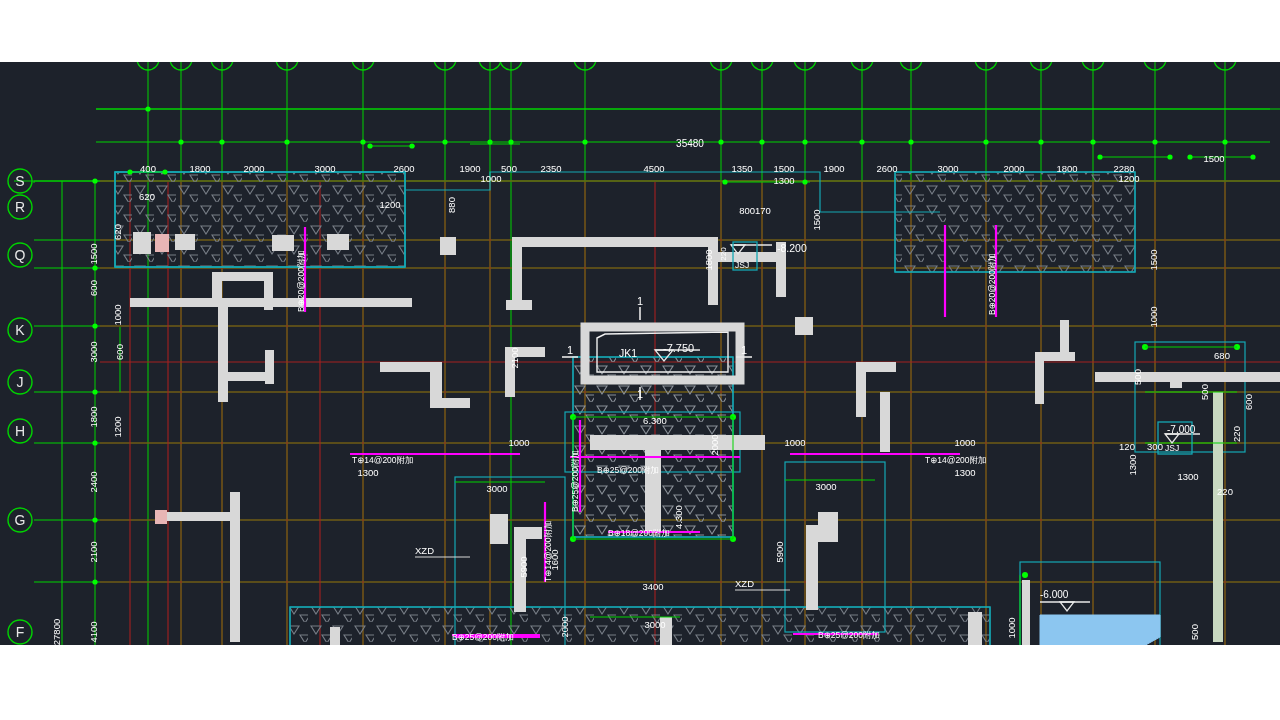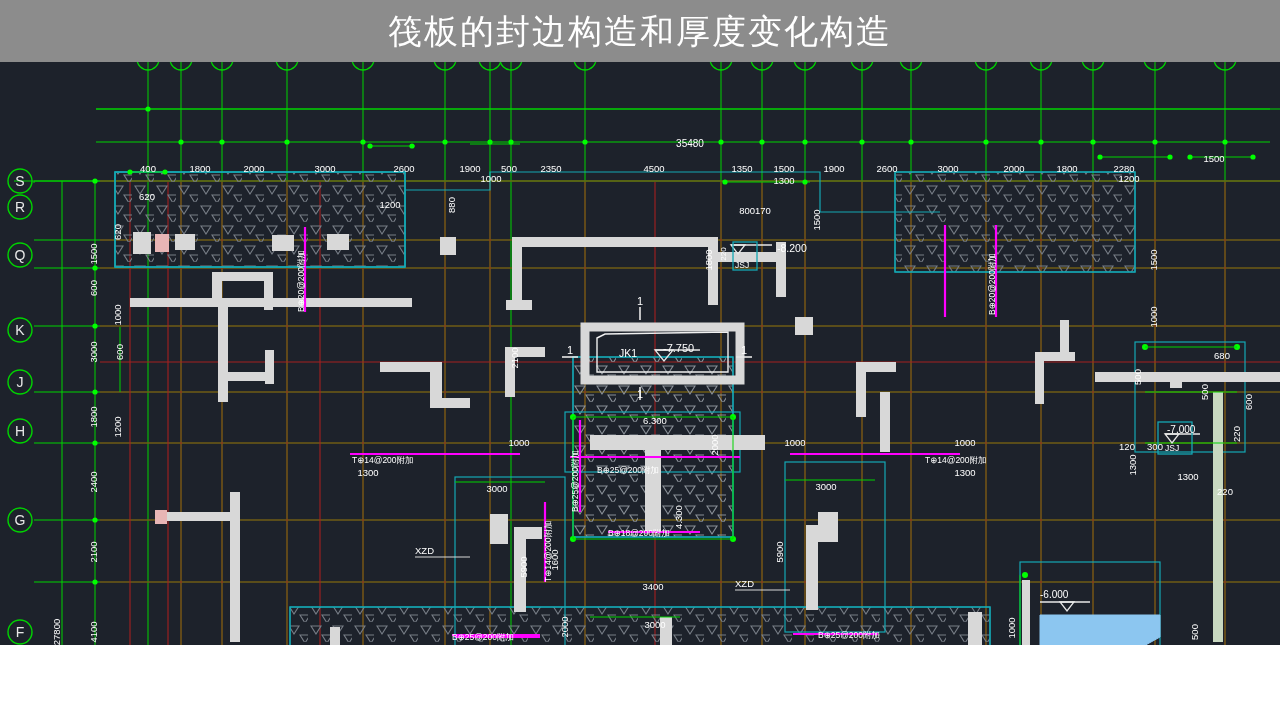--- a/index.html
+++ b/index.html
@@ -19,23 +19,20 @@
   
   #bottom{position:absolute;left:0;top:645px;width:1280px;height:75px;background:#ffffff;}
 
   text{font-family:"Liberation Sans",sans-serif;}
 </style>
 </head>
 <body>
 
 <div id="screen">
 
-  <div id="titlebar" style="background: rgb(140, 140, 140);">
-    <div id="title" style="color: rgb(255, 255, 255);">筏板的封边构造和厚度变化构造</div>
-  </div>
 
   <div id="cad" style="background: rgb(29, 34, 43);">
     <svg id="cadsvg" width="1280" height="583" viewBox="0 0 1280 583">
       <defs>
         <pattern id="tri" width="22" height="20" patternUnits="userSpaceOnUse">
           <path d="M3 4 L13 4 L8 12 Z" fill="none" stroke="#777d86" stroke-width="1.1"></path>
           <path d="M14 13 L24 13 L19 21 Z" fill="none" stroke="#777d86" stroke-width="1.1"></path>
         </pattern>
         <pattern id="tri2" width="22" height="20" patternUnits="userSpaceOnUse">
           <path d="M3 4 L13 4 L8 12 Z" fill="none" stroke="#8a9098" stroke-width="1.1"></path>

